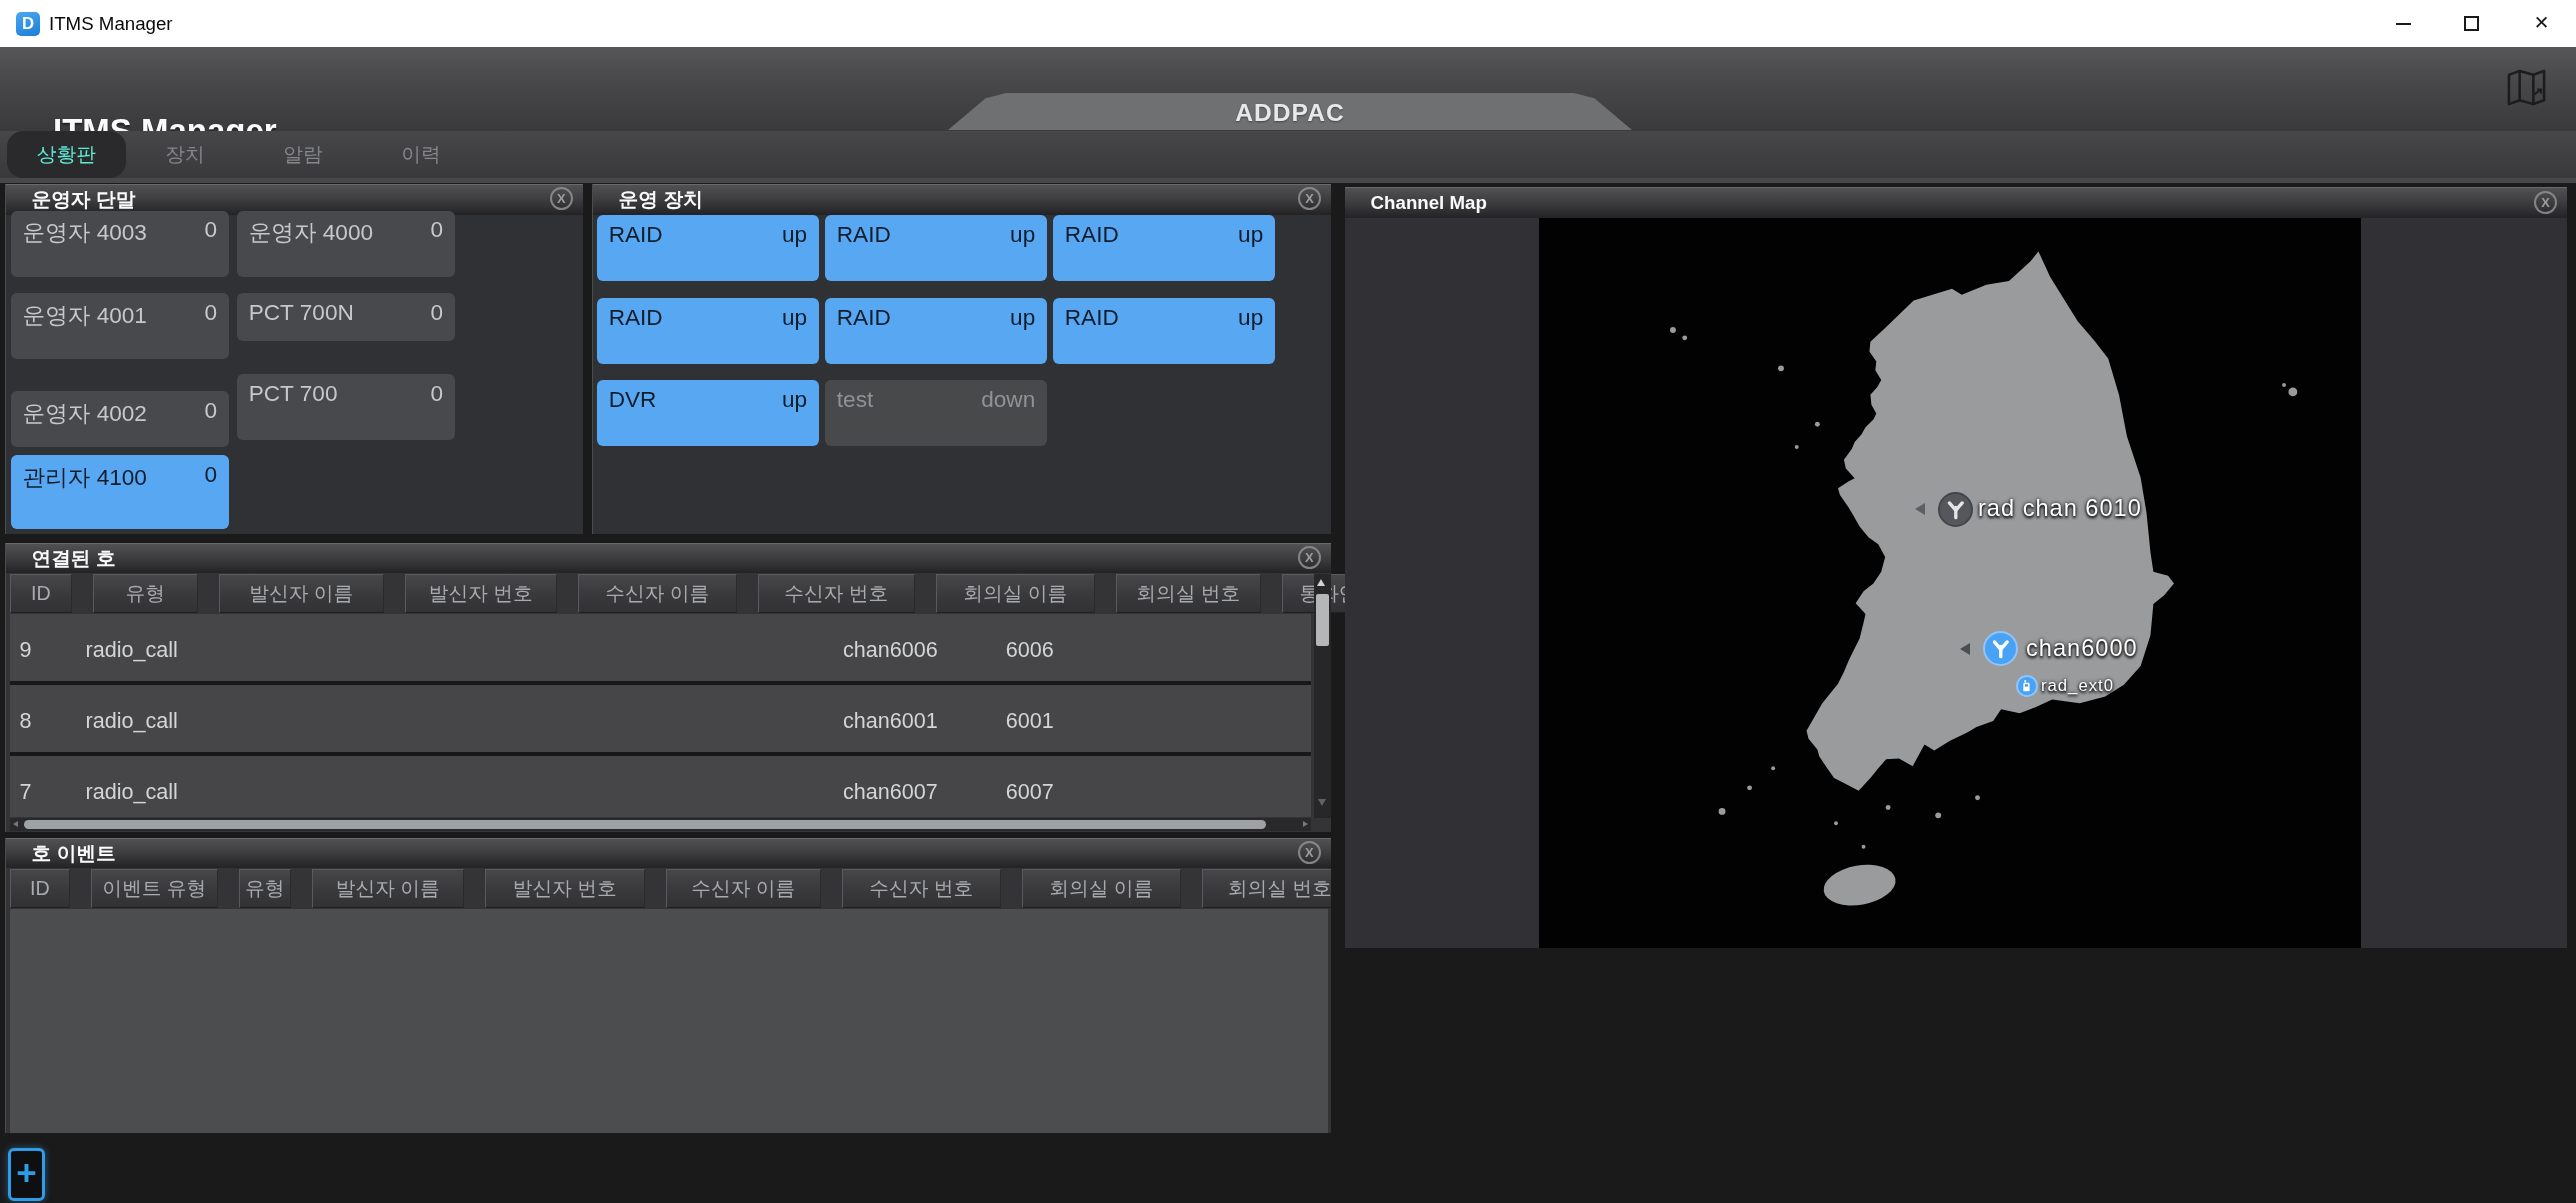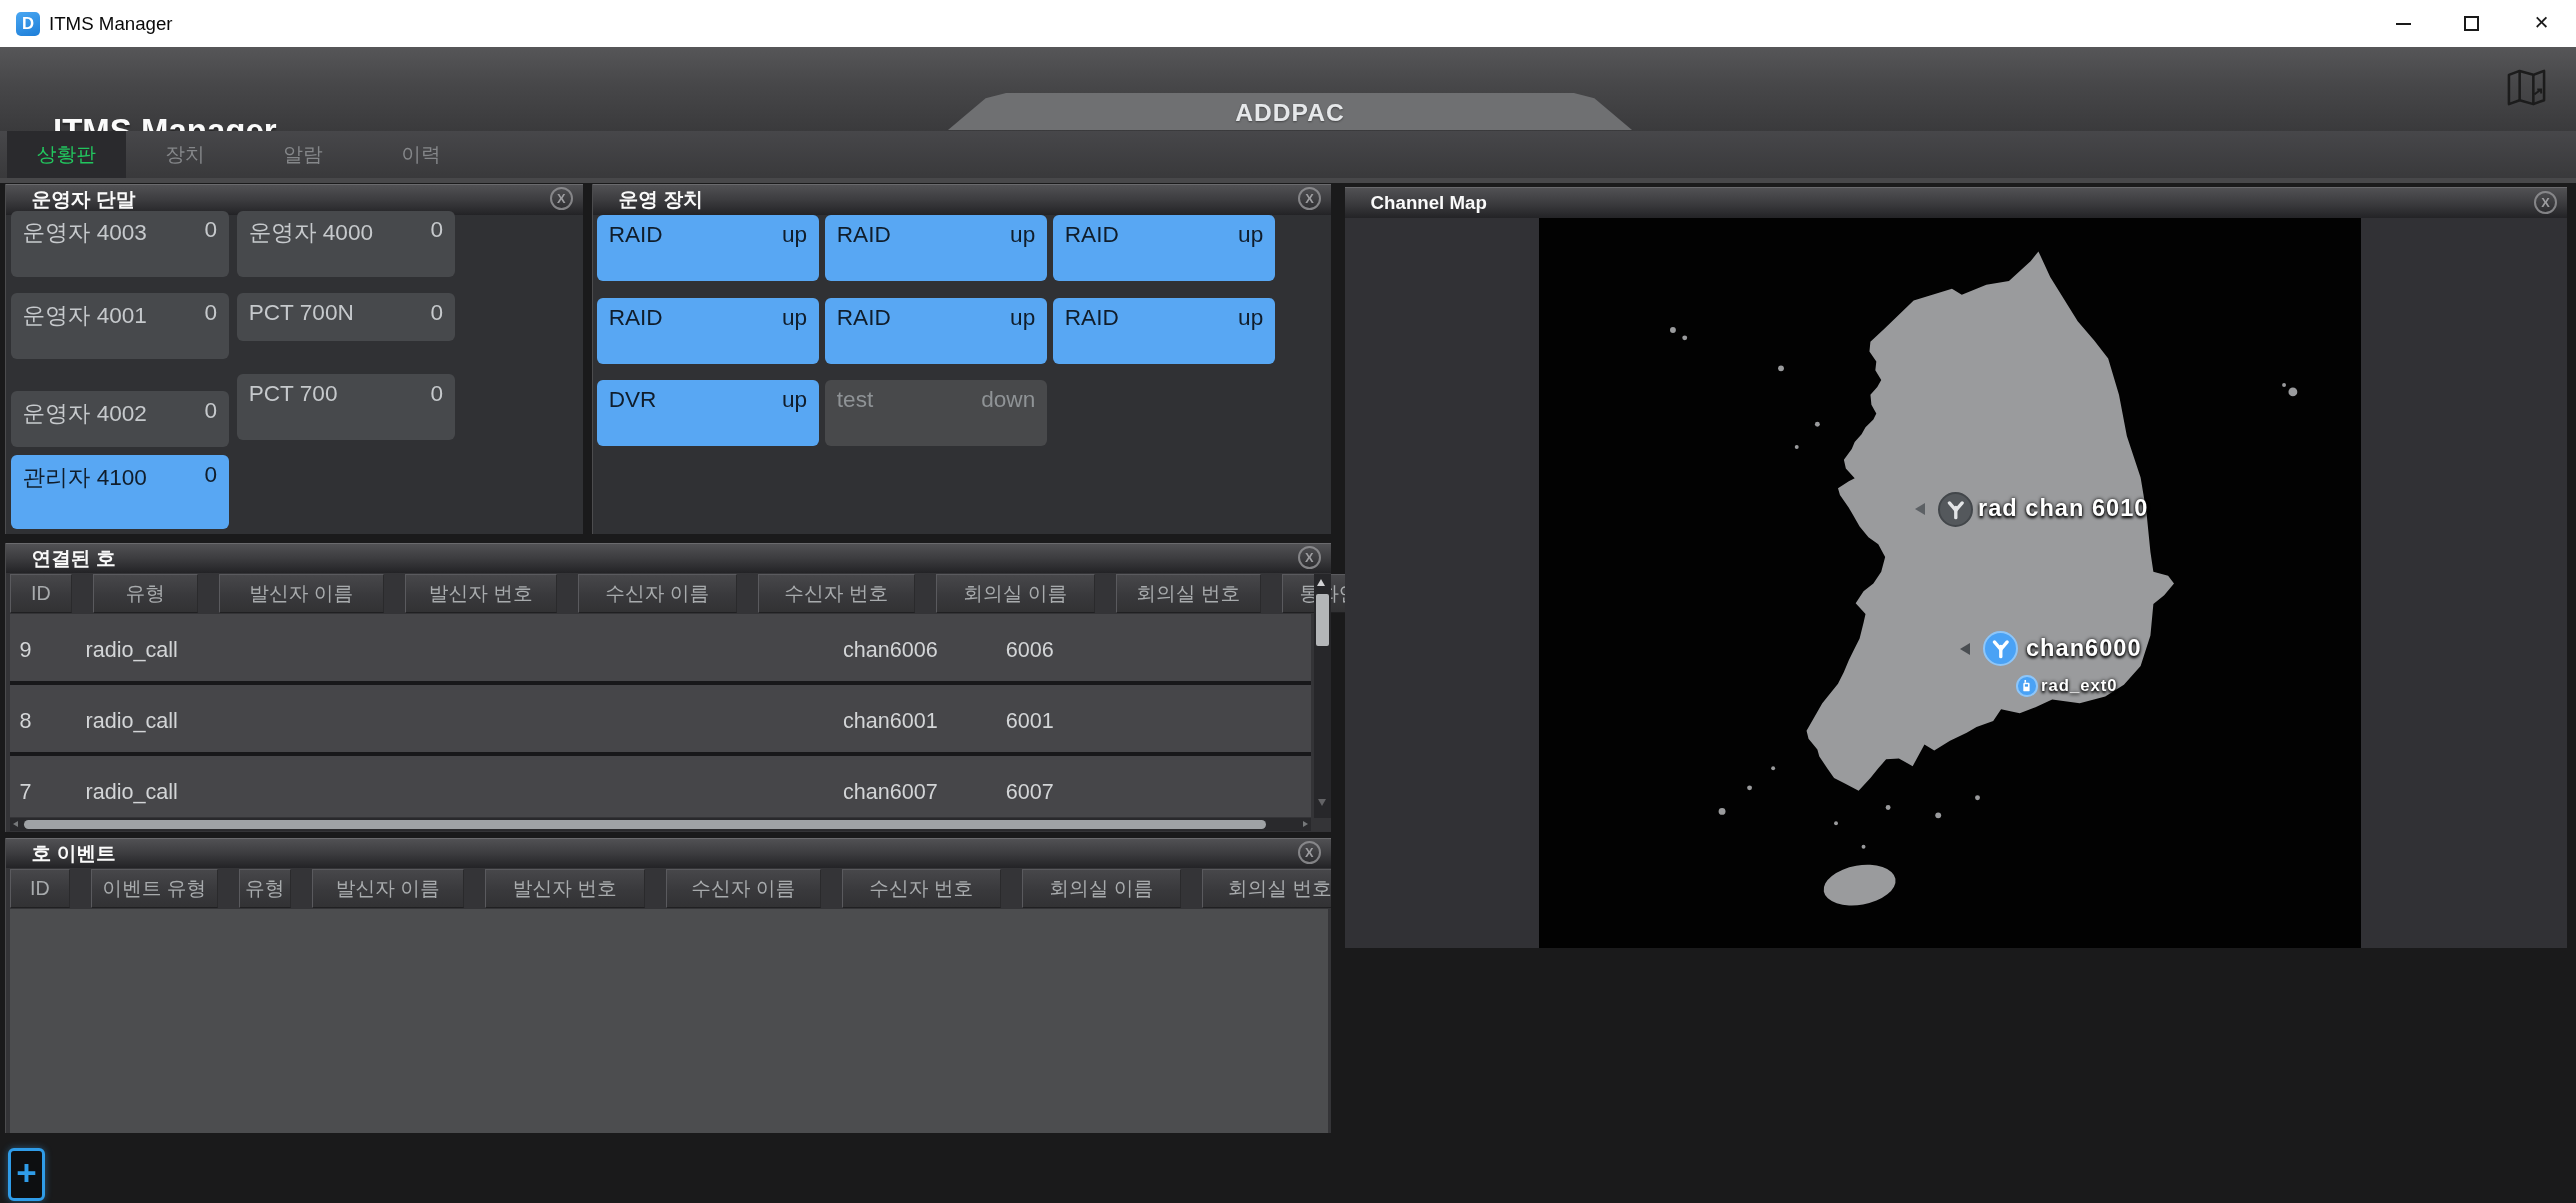--- a/index.html
+++ b/index.html
@@ -28,21 +28,21 @@
     clip-path:polygon(0 100%,5.5% 14%,8.5% 0,91.5% 0,94.5% 14%,100% 100%);
     text-align:center;line-height:39px;font-size:24.6px;font-weight:bold;color:#e6e8ea;
     letter-spacing:1px;text-shadow:0 1px 2px rgba(0,0,0,.4);}
   #map-btn{left:2498px;top:13.8px;width:57px;height:55px;display:flex;align-items:center;justify-content:center;}
 
   
   #tabbar{left:0;top:131px;width:2576px;height:47px;
     background:linear-gradient(180deg,#47474a,#39393b);}
   #tab-strip{left:0;top:178px;width:2576px;height:4.9px;background:#48484a;}
   .tab{top:0;height:47px;line-height:47px;text-align:center;font-size:19.7px;color:#85878a;}
-  .tab.active{background:#2a2a2d;color:#22c55e;}
+  .tab.active{background:#2a2a2d;color:#5eead4;border-radius:16px;}
 
   
   .panel{background:#303134;border-left:1px solid #4c4c4e;}
   .phead{position:absolute;left:0;top:0;right:0;height:30.5px;
     background:linear-gradient(180deg,#515154 0%,#3c3c3f 50%,#232326 100%);
     border-top:1px solid #6a6a6d;color:#fafafa;font-weight:bold;font-size:19.7px;
     line-height:29.5px;padding-left:25.6px;}
   .xbtn{position:absolute;right:9.8px;top:2.9px;width:23.6px;height:23.6px;border:2px solid #929295;
     border-radius:50%;color:#aeaeb1;text-align:center;line-height:20.6px;font-size:12.8px;font-weight:bold;
     opacity:.85;}
@@ -83,21 +83,21 @@
     border-top:3.9px solid transparent;border-bottom:3.9px solid transparent;border-left:5.9px solid #76787a;}
   .hthumb{position:absolute;left:13.8px;top:2px;width:1242px;height:8.8px;background:#9fa2a5;border-radius:4.9px;}
 
   
   #p-map-head{left:1345px;top:187px;width:1222px;height:31px;}
   #p-map-body{left:1345px;top:218px;width:1222px;height:730px;background:#313135;}
   #map-black{position:absolute;left:194px;top:0;width:822px;height:730px;background:#020202;}
   .marker{position:absolute;border-radius:50%;display:flex;align-items:center;justify-content:center;}
   .marker.dark{background:#54585c;border:2.9px solid #42464a;color:#e3e5e7;}
   .marker.blue{background:#4aa2f5;border:2px solid #8ec6f9;color:#ffffff;}
-  .mlabel{position:absolute;color:#fff;font-weight:bold;white-space:nowrap;
+  .mlabel{position:absolute;color:#fff;font-weight:normal;white-space:nowrap;
     text-shadow:0 2px 2.9px #000,0 0 3.9px #000;letter-spacing:1px;}
   .mtri{position:absolute;width:0;height:0;border-top:6.9px solid transparent;
     border-bottom:6.9px solid transparent;border-right:10.8px solid #5c6064;}
 
   
   #add-btn{left:7.9px;top:1148px;width:37px;height:53px;border:3.9px solid #2f9ce8;border-radius:5.9px;
     background:#0d0f11;color:#2f9ce8;font-size:35px;font-weight:bold;text-align:center;line-height:43px;
     box-shadow:0 0 7.9px rgba(60,160,235,.45);}
 </style>
 </head>

